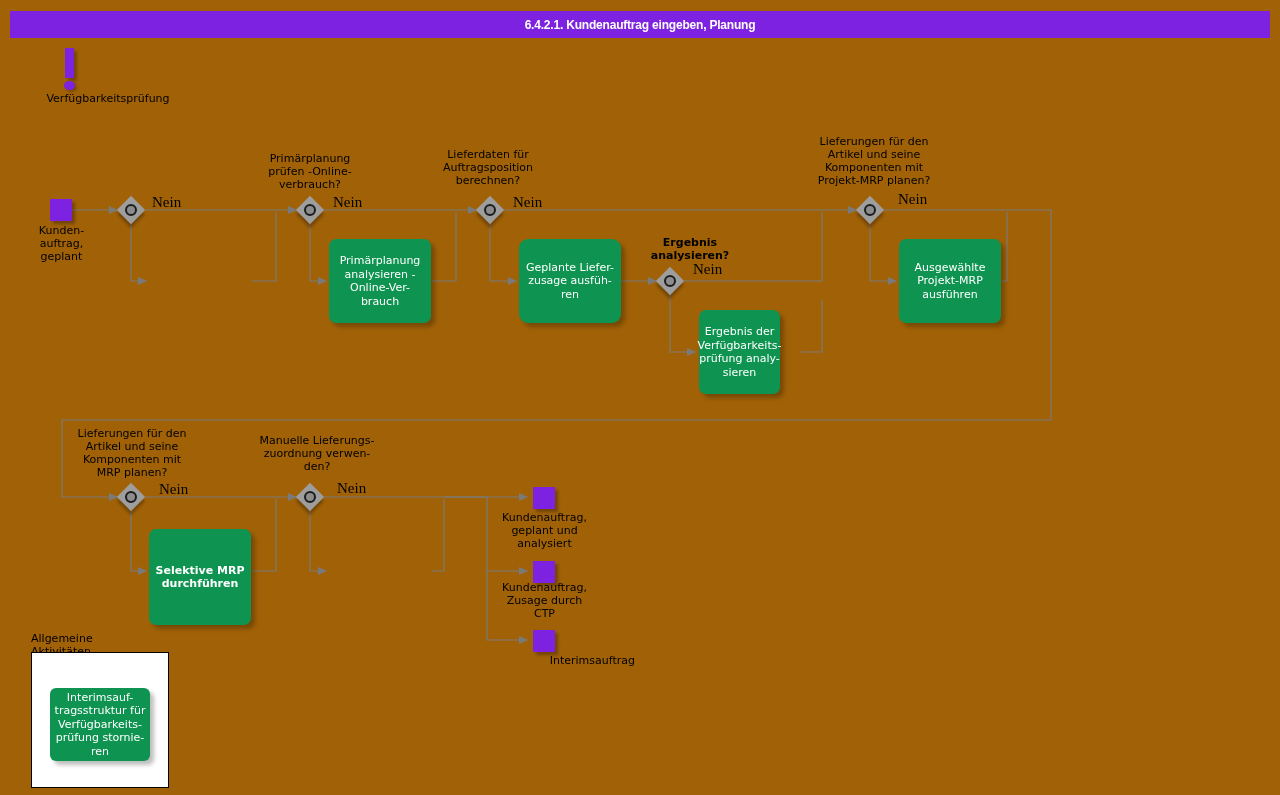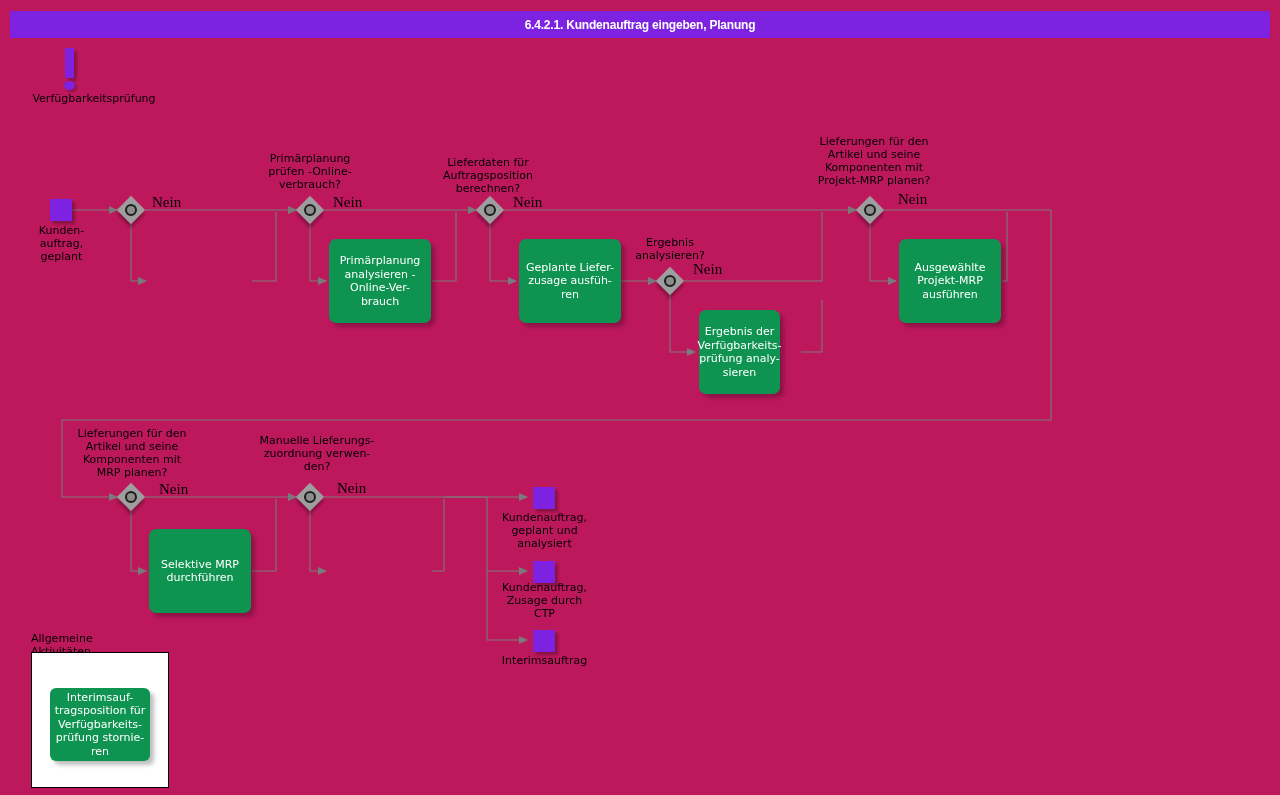--- a/index.html
+++ b/index.html
@@ -8,21 +8,21 @@
     padding: 0;
     background: #ffffff;
   }
   body {
     font-family: "DejaVu Sans", sans-serif;
   }
   #canvas {
     position: relative;
     width: 1280px;
     height: 795px;
-    background: #be185d;
+    background: #a16207;
     overflow: hidden;
   }
 
   
   #title-bar {
     position: absolute;
     left: 10px;
     top: 11px;
     width: 1260px;
     height: 27px;
@@ -230,21 +230,21 @@
 
       <path d="M487,571 L527,571" marker-end="url(#arrow)"></path>
 
     </g>
   </svg>
 
   <div id="excl-group" style="left:65px; top:48px;">
     <div id="excl-bar"></div>
     <div id="excl-dot"></div>
   </div>
-  <div class="lbl" style="left:0px; top:92px; width:140px;padding-left:24px;">Verfügbarkeitsprüfung</div>
+  <div class="lbl" style="left:14px; top:92px; width:140px;padding-left:24px;">Verfügbarkeitsprüfung</div>
 
   <div class="event" style="left:50px; top:199px;"></div>
   <div class="lbl" style="left:10px; top:224px; width:103px;">Kunden-
 auftrag,
 geplant</div>
 
   <div class="gateway" style="left:117px; top:196px;">
     <div class="dia"></div>
     <div class="ring"></div>
   </div>
@@ -256,30 +256,30 @@
   </div>
   <div class="lbl" style="left:248px; top:152px; width:124px;">Primärplanung
 prüfen -Online-
 verbrauch?</div>
   <div class="edge-label" style="left:333px; top:196px;">Nein</div>
 
   <div class="gateway" style="left:476px; top:196px;">
     <div class="dia"></div>
     <div class="ring"></div>
   </div>
-  <div class="lbl" style="left:425px; top:156px; width:126px;">Lieferdaten für
+  <div class="lbl" style="left:425px; top:148px; width:126px;">Lieferdaten für
 Auftragsposition
 berechnen?</div>
   <div class="edge-label" style="left:513px; top:196px;">Nein</div>
 
   <div class="gateway" style="left:656px; top:267px;">
     <div class="dia"></div>
     <div class="ring"></div>
   </div>
-  <div class="lbl" style="left:612px; top:236px; width:116px;">Ergebnis
+  <div class="lbl" style="left:632px; top:236px; width:116px;font-weight:bold;">Ergebnis
 analysieren?</div>
   <div class="edge-label" style="left:693px; top:263px;">Nein</div>
 
   <div class="gateway" style="left:856px; top:196px;">
     <div class="dia"></div>
     <div class="ring"></div>
   </div>
   <div class="lbl" style="left:800px; top:135px; width:148px;">Lieferungen für den
 Artikel und seine
 Komponenten mit
@@ -304,52 +304,52 @@
 zuordnung verwen-
 den?</div>
   <div class="edge-label" style="left:337px; top:482px;">Nein</div>
 
 
   <div class="activity" style="left:329px; top:239px; width:102px; height:84px;">Primärplanung
 analysieren -
 Online-Ver-
 brauch</div>
 
-  <div class="activity" style="left:519px; top:239px; width:102px; height:84px;">Geplante Liefer-
+  <div class="activity" style="left:519px; top:239px; width:102px; height:84px;border-radius:9px;">Geplante Liefer-
 zusage ausfüh-
 ren</div>
 
   <div class="activity" style="left:699px; top:310px; width:81px; height:84px;">Ergebnis der
 Verfügbarkeits-
 prüfung analy-
 sieren</div>
 
   <div class="activity" style="left:899px; top:239px; width:102px; height:84px;">Ausgewählte
 Projekt-MRP
 ausführen</div>
 
-  <div class="activity" style="left:149px; top:529px; width:102px; height:84px;">Selektive MRP
+  <div class="activity" style="left:149px; top:529px; width:102px; height:96px;font-weight:bold;">Selektive MRP
 durchführen</div>
 
 
   <div class="event" style="left:533px; top:487px;"></div>
   <div class="lbl" style="left:483px; top:511px; width:123px;">Kundenauftrag,
 geplant und
 analysiert</div>
 
   <div class="event" style="left:533px; top:561px;"></div>
   <div class="lbl" style="left:483px; top:581px; width:123px;">Kundenauftrag,
 Zusage durch
 CTP</div>
 
   <div class="event" style="left:533px; top:630px;"></div>
-  <div class="lbl" style="left:483px; top:654px; width:123px;">Interimsauftrag</div>
+  <div class="lbl" style="left:512px; top:654px; width:123px;text-align:right;">Interimsauftrag</div>
 
   <div class="group-caption" style="left:31px; top:632px; width:138px; height:20px;">Allgemeine
 Aktivitäten</div>
   <div class="group-box" style="left:31px; top:652px; width:138px; height:136px;"></div>
   <div class="activity" style="left:50px; top:688px; width:100px; height:73px; border-radius:6px;">Interimsauf-
-tragsposition für
+tragsstruktur für
 Verfügbarkeits-
 prüfung stornie-
 ren</div>
 
 </div>
 
 </body></html>

